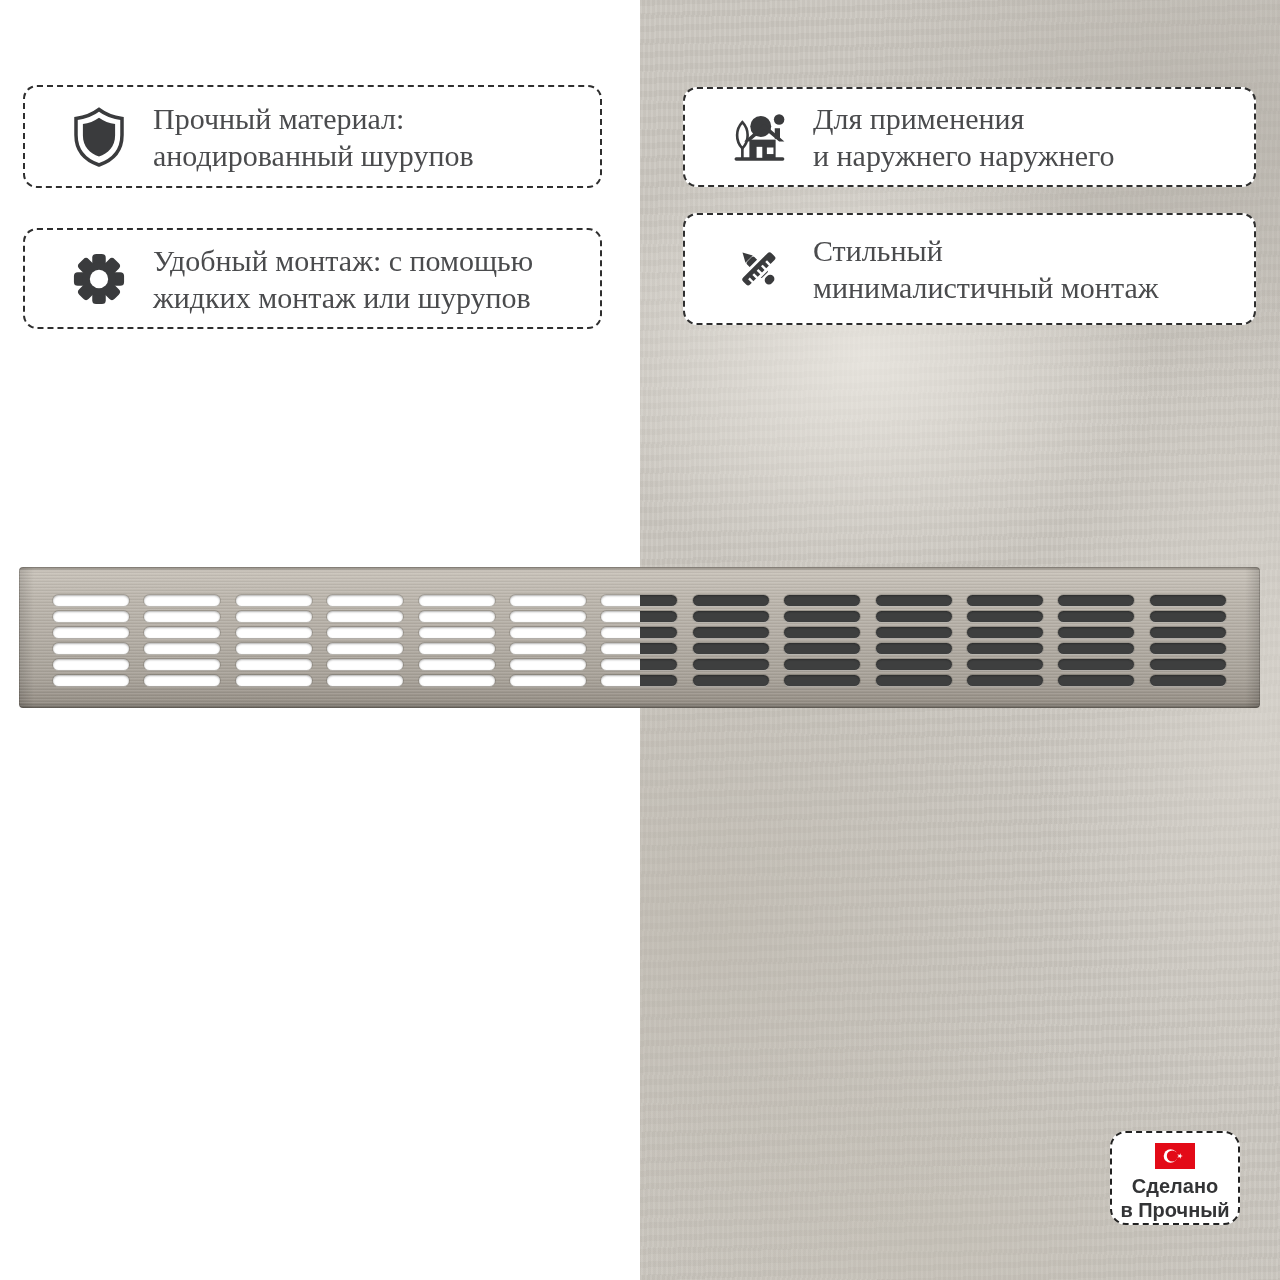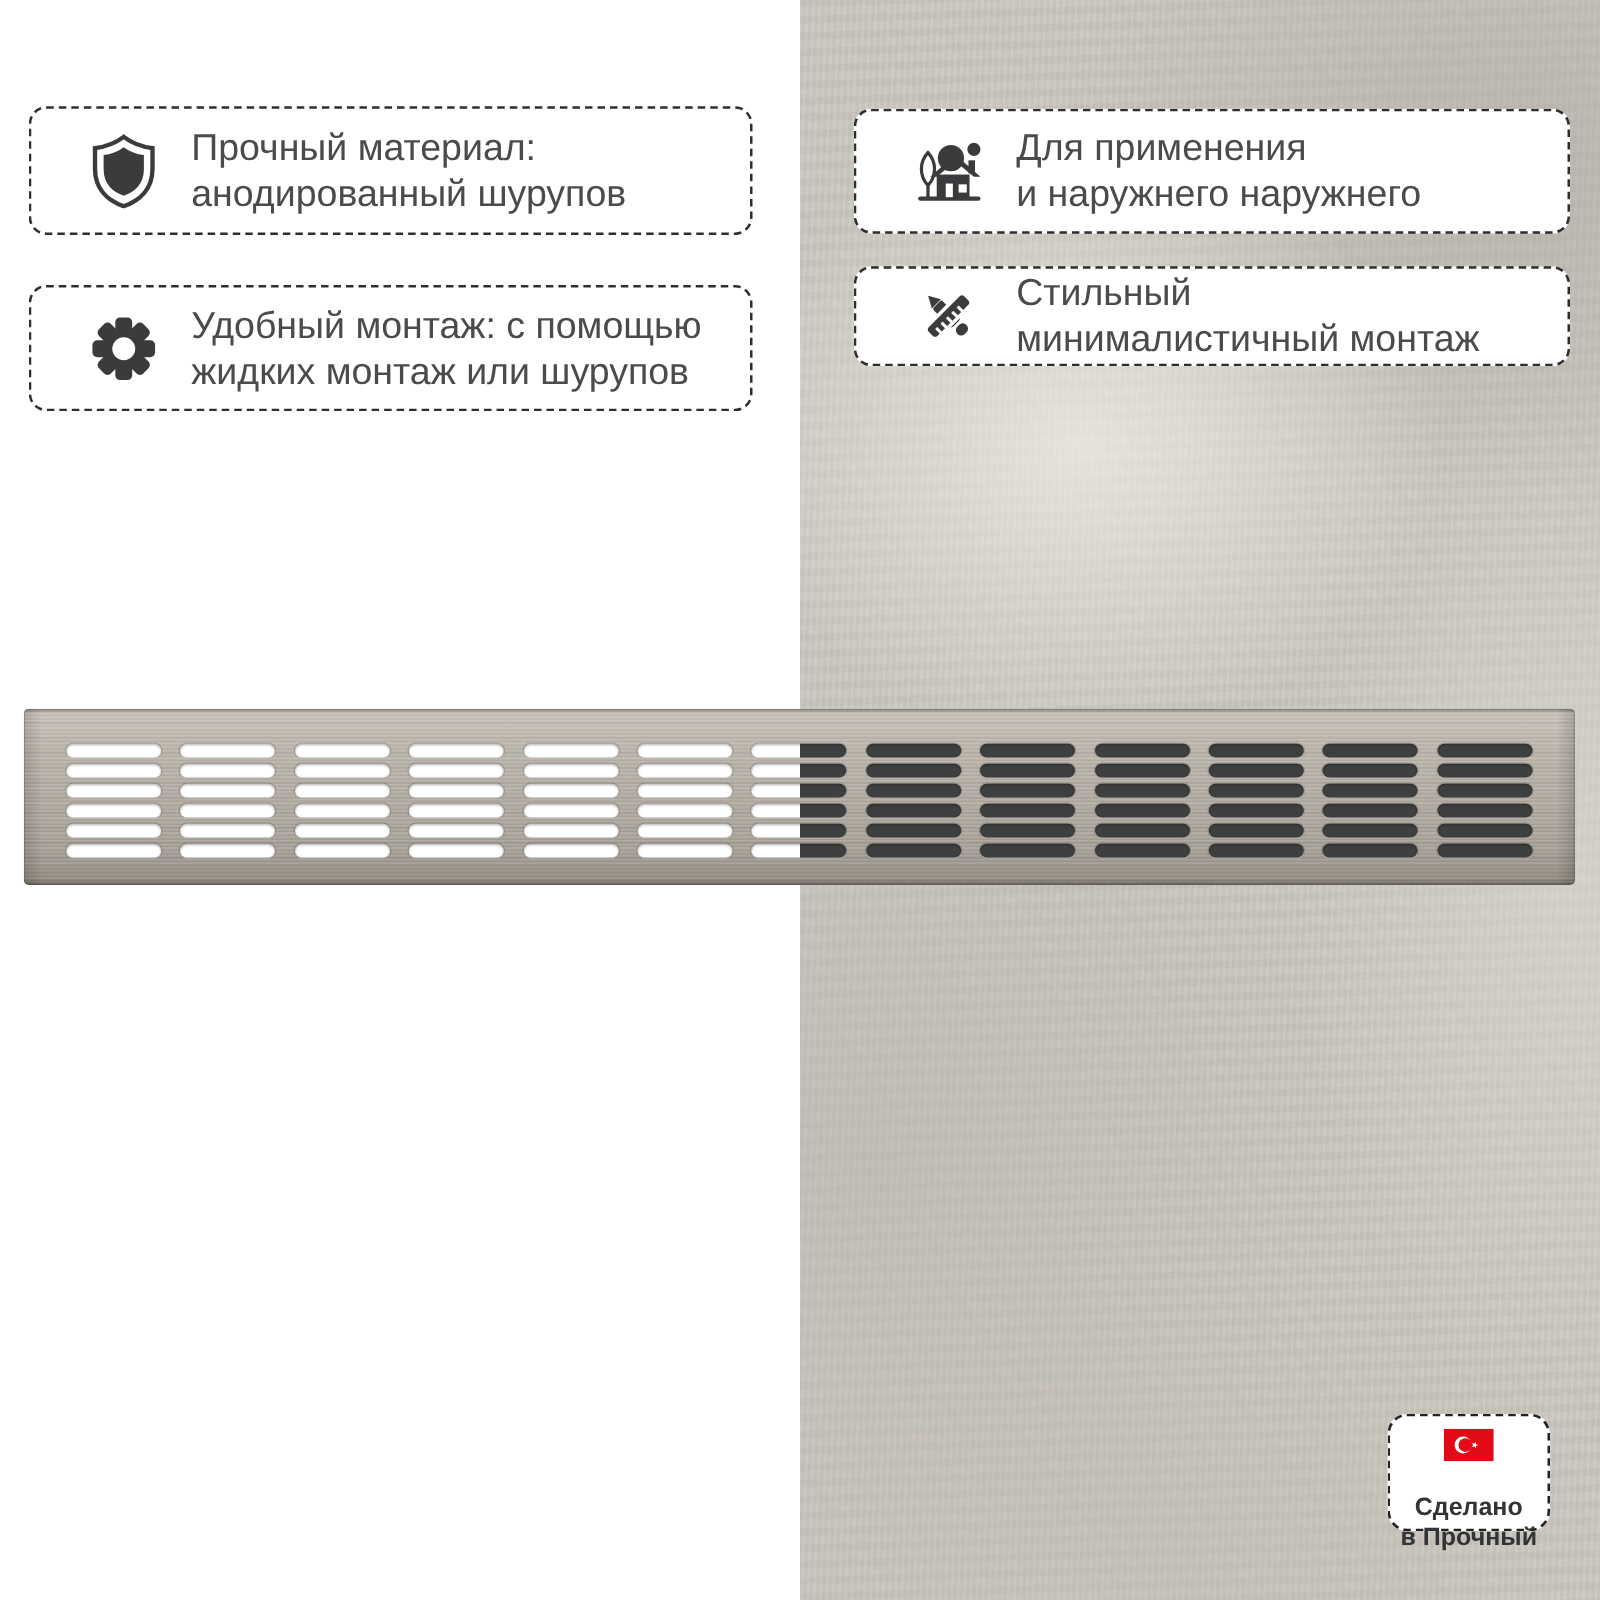--- a/index.html
+++ b/index.html
@@ -16,29 +16,29 @@
       radial-gradient(ellipse 560px 520px at 10% 72%, rgba(184,178,167,0.45), rgba(184,178,167,0) 70%),
       radial-gradient(ellipse 320px 600px at 97% 55%, rgba(224,220,213,0.5), rgba(224,220,213,0) 70%),
       radial-gradient(ellipse 520px 300px at 45% 96%, rgba(190,184,172,0.4), rgba(190,184,172,0) 70%),
       repeating-linear-gradient(92deg, rgba(255,255,255,0.05) 0 2px, rgba(118,112,102,0.045) 2px 5px),
       repeating-linear-gradient(178deg, rgba(0,0,0,0.02) 0 6px, rgba(255,255,255,0.03) 6px 13px);
   }
 
   
   .feature{
     position:absolute;background:#ffffff;border:2px dashed #2e2e2e;border-radius:14px;
-    display:flex;align-items:center;box-sizing:border-box;padding-left:46px;
+    display:flex;align-items:center;box-sizing:border-box;padding-left:46px;font-family:Liberation Serif, serif;
   }
   .feature .icon{width:56px;display:flex;justify-content:center;flex:0 0 auto;}
   .feature .ftext{margin-left:26px;color:#4a4b4d;font-size:30px;line-height:37px;white-space:nowrap;}
   .feature .ftext span{display:block;}
   #box1{left:23px;top:85px;width:579px;height:103px;}
   #box2{left:23px;top:228px;width:579px;height:101px;}
   #box3{left:683px;top:87px;width:573px;height:100px;}
-  #box4{left:683px;top:213px;width:573px;height:80px;}
+  #box4{left:683px;top:213px;width:573px;height:112px;}
 
   
   .grille{
     position:absolute;left:19px;top:567px;width:1241px;height:141px;border-radius:4px;
     background-image:
       repeating-linear-gradient(180deg, rgba(255,255,255,0.09) 0 1px, rgba(0,0,0,0) 1px 2px, rgba(0,0,0,0.05) 2px 3px),
       linear-gradient(90deg, rgba(0,0,0,0.14) 0, rgba(0,0,0,0) 1.2%, rgba(0,0,0,0) 98.8%, rgba(0,0,0,0.16) 100%),
       linear-gradient(180deg, #8b857c 0px, #c9c3ba 4px, #bcb6ad 22%, #b2aca3 52%, #a7a198 80%, #968f86 96%, #6e6961 100%);
     box-shadow: inset 0 0 0 1px rgba(60,55,50,0.25);
   }
@@ -46,21 +46,21 @@
     position:absolute;width:76px;height:11px;border-radius:6px;
     box-shadow: inset 0 1px 2px rgba(0,0,0,0.30), 0 1px 0 rgba(255,255,255,0.30), 0 0 0 1px rgba(84,79,72,0.28);
   }
 
   
   .badge{
     position:absolute;left:1110px;top:1131px;width:130px;height:94px;background:#ffffff;
     border:2px dashed #222;border-radius:16px;box-sizing:border-box;
     display:flex;flex-direction:column;align-items:center;padding-top:10px;
   }
-  .badge .btext{margin-top:20px;text-align:center;color:#333436;font-size:20px;line-height:24px;font-weight:bold;}
+  .badge .btext{margin-top:1px;text-align:center;color:#333436;font-size:20px;line-height:24px;font-weight:bold;}
   .badge .btext span{display:block;}
 
   svg .ink{fill:#3a3b3d;}
 </style>
 </head>
 <body>
 
 <div class="canvas">
 
   <div class="bg-right"></div>

